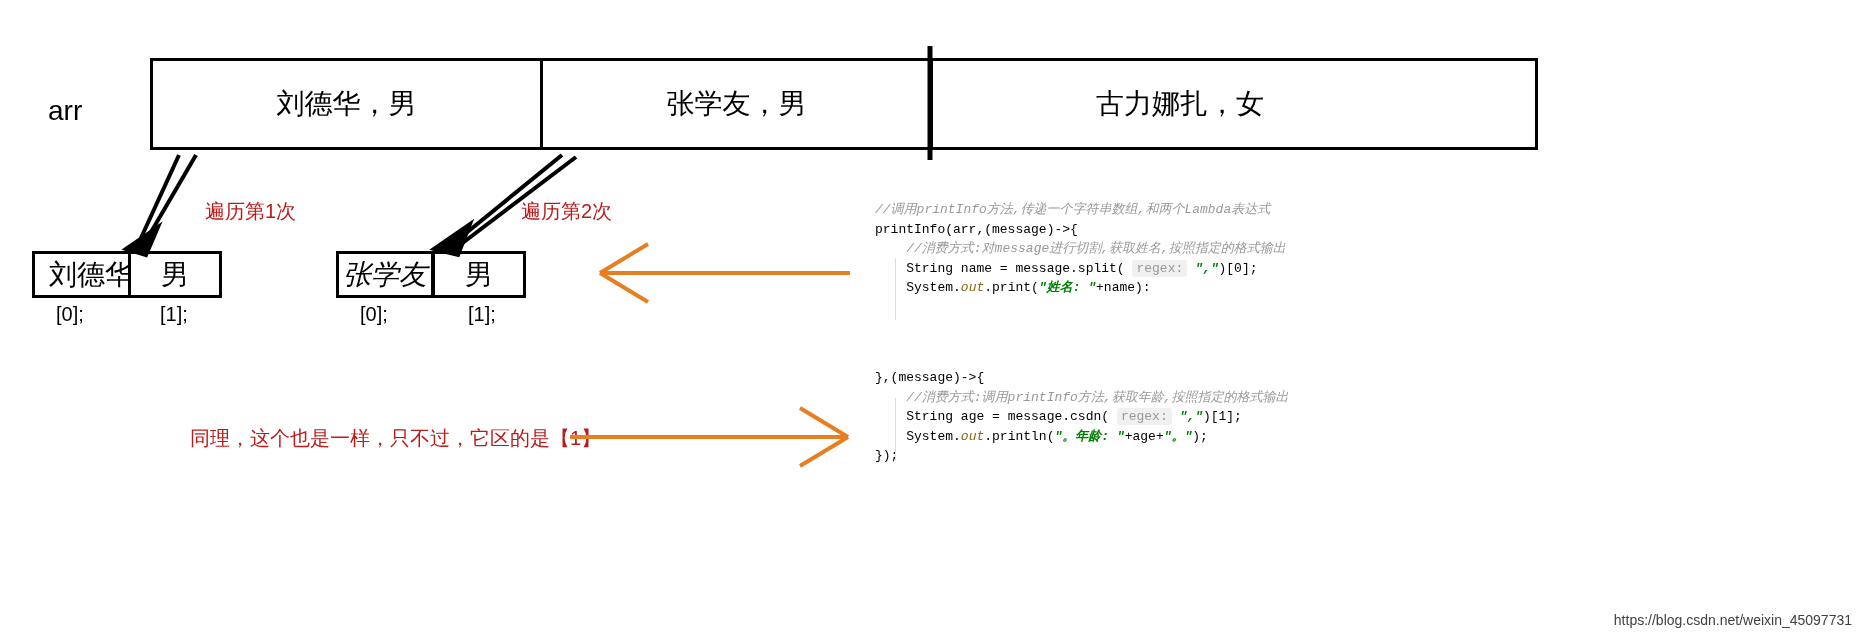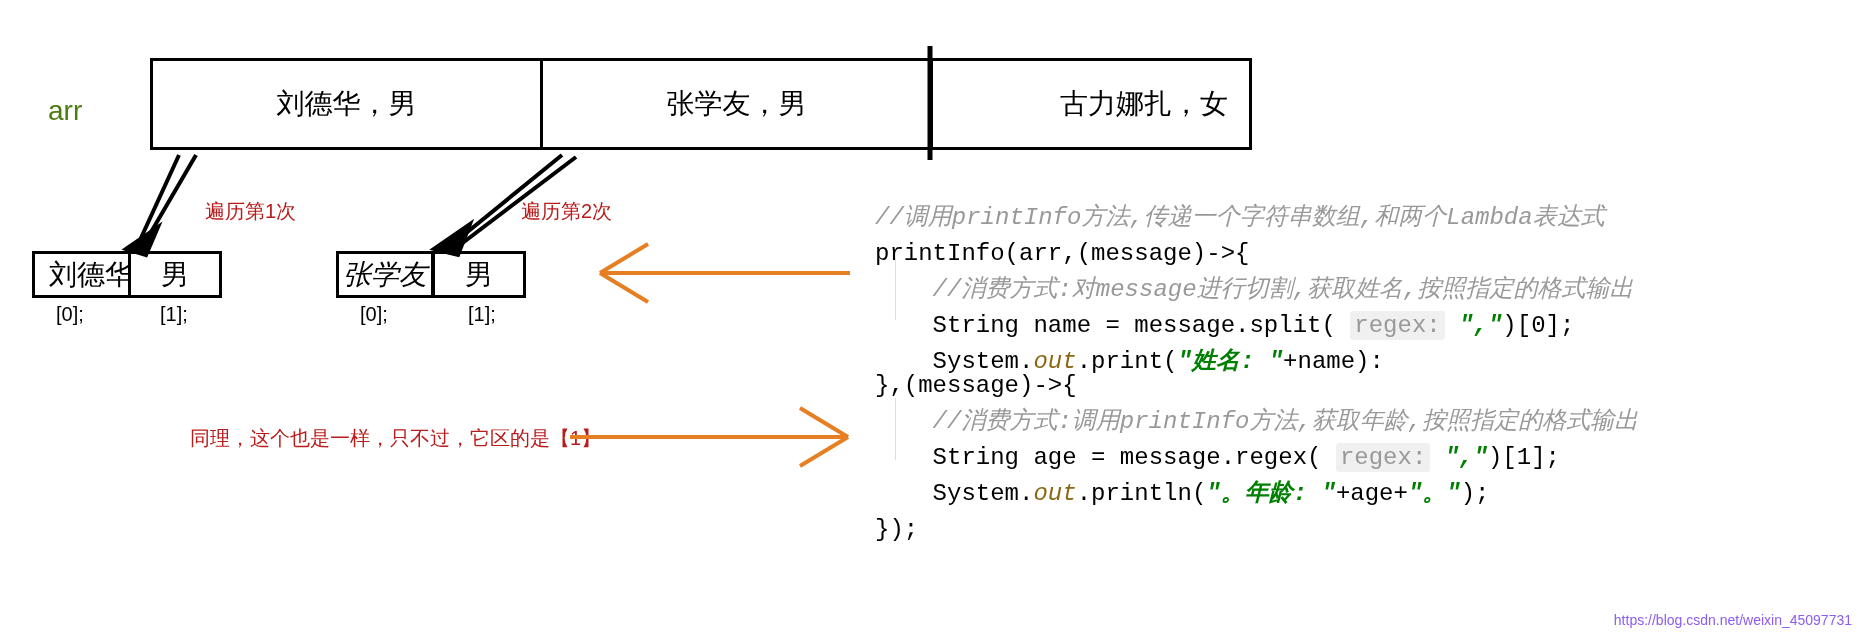--- a/index.html
+++ b/index.html
@@ -9,21 +9,21 @@
     font-family: "Microsoft YaHei", Arial, sans-serif;
     background: #fff;
     width: 1862px;
     height: 634px;
     position: relative;
   }
   .container { position: relative; width: 1862px; height: 634px; }
   .arr-label {
     position: absolute;
     font-size: 28px;
-    color: #4d7c0f;
+    color: #000000;
   }
   .array-box {
     position: absolute;
     border: 3px solid #000;
   }
   .array-cell {
     position: absolute;
     border-right: 3px solid #000;
     display: flex;
     align-items: center;
@@ -46,47 +46,47 @@
     color: #000;
   }
   .annot-orange {
     position: absolute;
     color: #b91c1c;
     font-size: 20px;
   }
   .code-block {
     position: absolute;
     font-family: "Consolas", "Courier New", monospace;
-    font-size: 24px;
+    font-size: 13px;
     font-style: italic;
     line-height: 1.5;
     white-space: pre;
   }
   .comment { color: #999; font-style: italic; }
   .kw-out { color: #8b6914; font-style: italic; }
   .str-green { color: #008000; font-weight: bold; }
   .regex-hint { background: #f0f0f0; color: #999; font-style: normal; padding: 1px 4px; border-radius: 3px; }
   .plain { color: #000; font-style: normal; }
   svg.overlay { position: absolute; top: 0; left: 0; pointer-events: none; }
   .watermark {
     position: absolute; right: 10px; bottom: 6px;
-    color: #8b5cf6; font-size: 14px; font-family: Arial;
+    color: #404040; font-size: 14px; font-family: Arial;
   }
 </style>
 </head>
 <body>
 
 <div class="container">
 
   <div class="arr-label" style="left:48px; top:95px;">arr</div>
 
-  <div class="array-box" style="left:150px; top:58px; width:1102px; height:92px;">
+  <div class="array-box" style="left:150px; top:58px; width:1388px; height:92px;">
     <div class="array-cell" style="left:0; top:0; width:390px; height:86px;">刘德华，男</div>
     <div class="array-cell" style="left:390px; top:0; width:390px; height:86px;">张学友，男</div>
-    <div class="array-cell" style="left:736px; top:0; width:510px; height:86px; border-right:none;">古力娜扎，女</div>
+    <div class="array-cell" style="left:772px; top:0; width:510px; height:86px; border-right:none;">古力娜扎，女</div>
   </div>
 
   <div class="small-cell" style="left:32px; top:251px; width:118px; height:47px;">刘德华</div>
   <div class="small-cell" style="left:128px; top:251px; width:94px; height:47px;">男</div>
   <div class="idx-label" style="left:56px; top:303px;">[0];</div>
   <div class="idx-label" style="left:160px; top:303px;">[1];</div>
   <div class="annot-orange" style="left:205px; top:198px;">遍历第1次</div>
 
   <div class="small-cell" style="left:336px; top:251px; width:98px; height:47px;font-style:italic;">张学友</div>
   <div class="small-cell" style="left:432px; top:251px; width:94px; height:47px;">男</div>
@@ -97,21 +97,21 @@
   <div class="annot-orange" style="left:190px; top:425px;">同理，这个也是一样，只不过，它区的是【1】</div>
 
   <div class="code-block" style="left:875px; top:200px;"><span class="comment">//调用printInfo方法,传递一个字符串数组,和两个Lambda表达式</span>
 <span class="plain">printInfo(arr,(message)-&gt;{</span>
     <span class="comment">//消费方式:对message进行切割,获取姓名,按照指定的格式输出</span>
     <span class="plain">String name = message.split(</span> <span class="regex-hint">regex:</span> <span class="str-green">","</span><span class="plain">)[0];</span>
     <span class="plain">System.</span><span class="kw-out">out</span><span class="plain">.print(</span><span class="str-green">"姓名: "</span><span class="plain">+name):</span></div>
 
   <div class="code-block" style="left:875px; top:368px;"><span class="plain">},(message)-&gt;{</span>
     <span class="comment">//消费方式:调用printInfo方法,获取年龄,按照指定的格式输出</span>
-    <span class="plain">String age = message.regex(</span> <span class="regex-hint">regex:</span> <span class="str-green">","</span><span class="plain">)[1];</span>
+    <span class="plain">String age = message.csdn(</span> <span class="regex-hint">regex:</span> <span class="str-green">","</span><span class="plain">)[1];</span>
     <span class="plain">System.</span><span class="kw-out">out</span><span class="plain">.println(</span><span class="str-green">"。年龄: "</span><span class="plain">+age+</span><span class="str-green">"。"</span><span class="plain">);</span>
 <span class="plain">});</span></div>
 
   <div style="position:absolute; left:895px; top:258px; width:1px; height:62px; background:#ddd;"></div>
   <div style="position:absolute; left:895px; top:398px; width:1px; height:62px; background:#ddd;"></div>
 
   <svg class="overlay" width="1862" height="634">
 
     <g stroke="#000" stroke-width="4" fill="none">
       <line x1="179" y1="155" x2="135" y2="251"></line>

